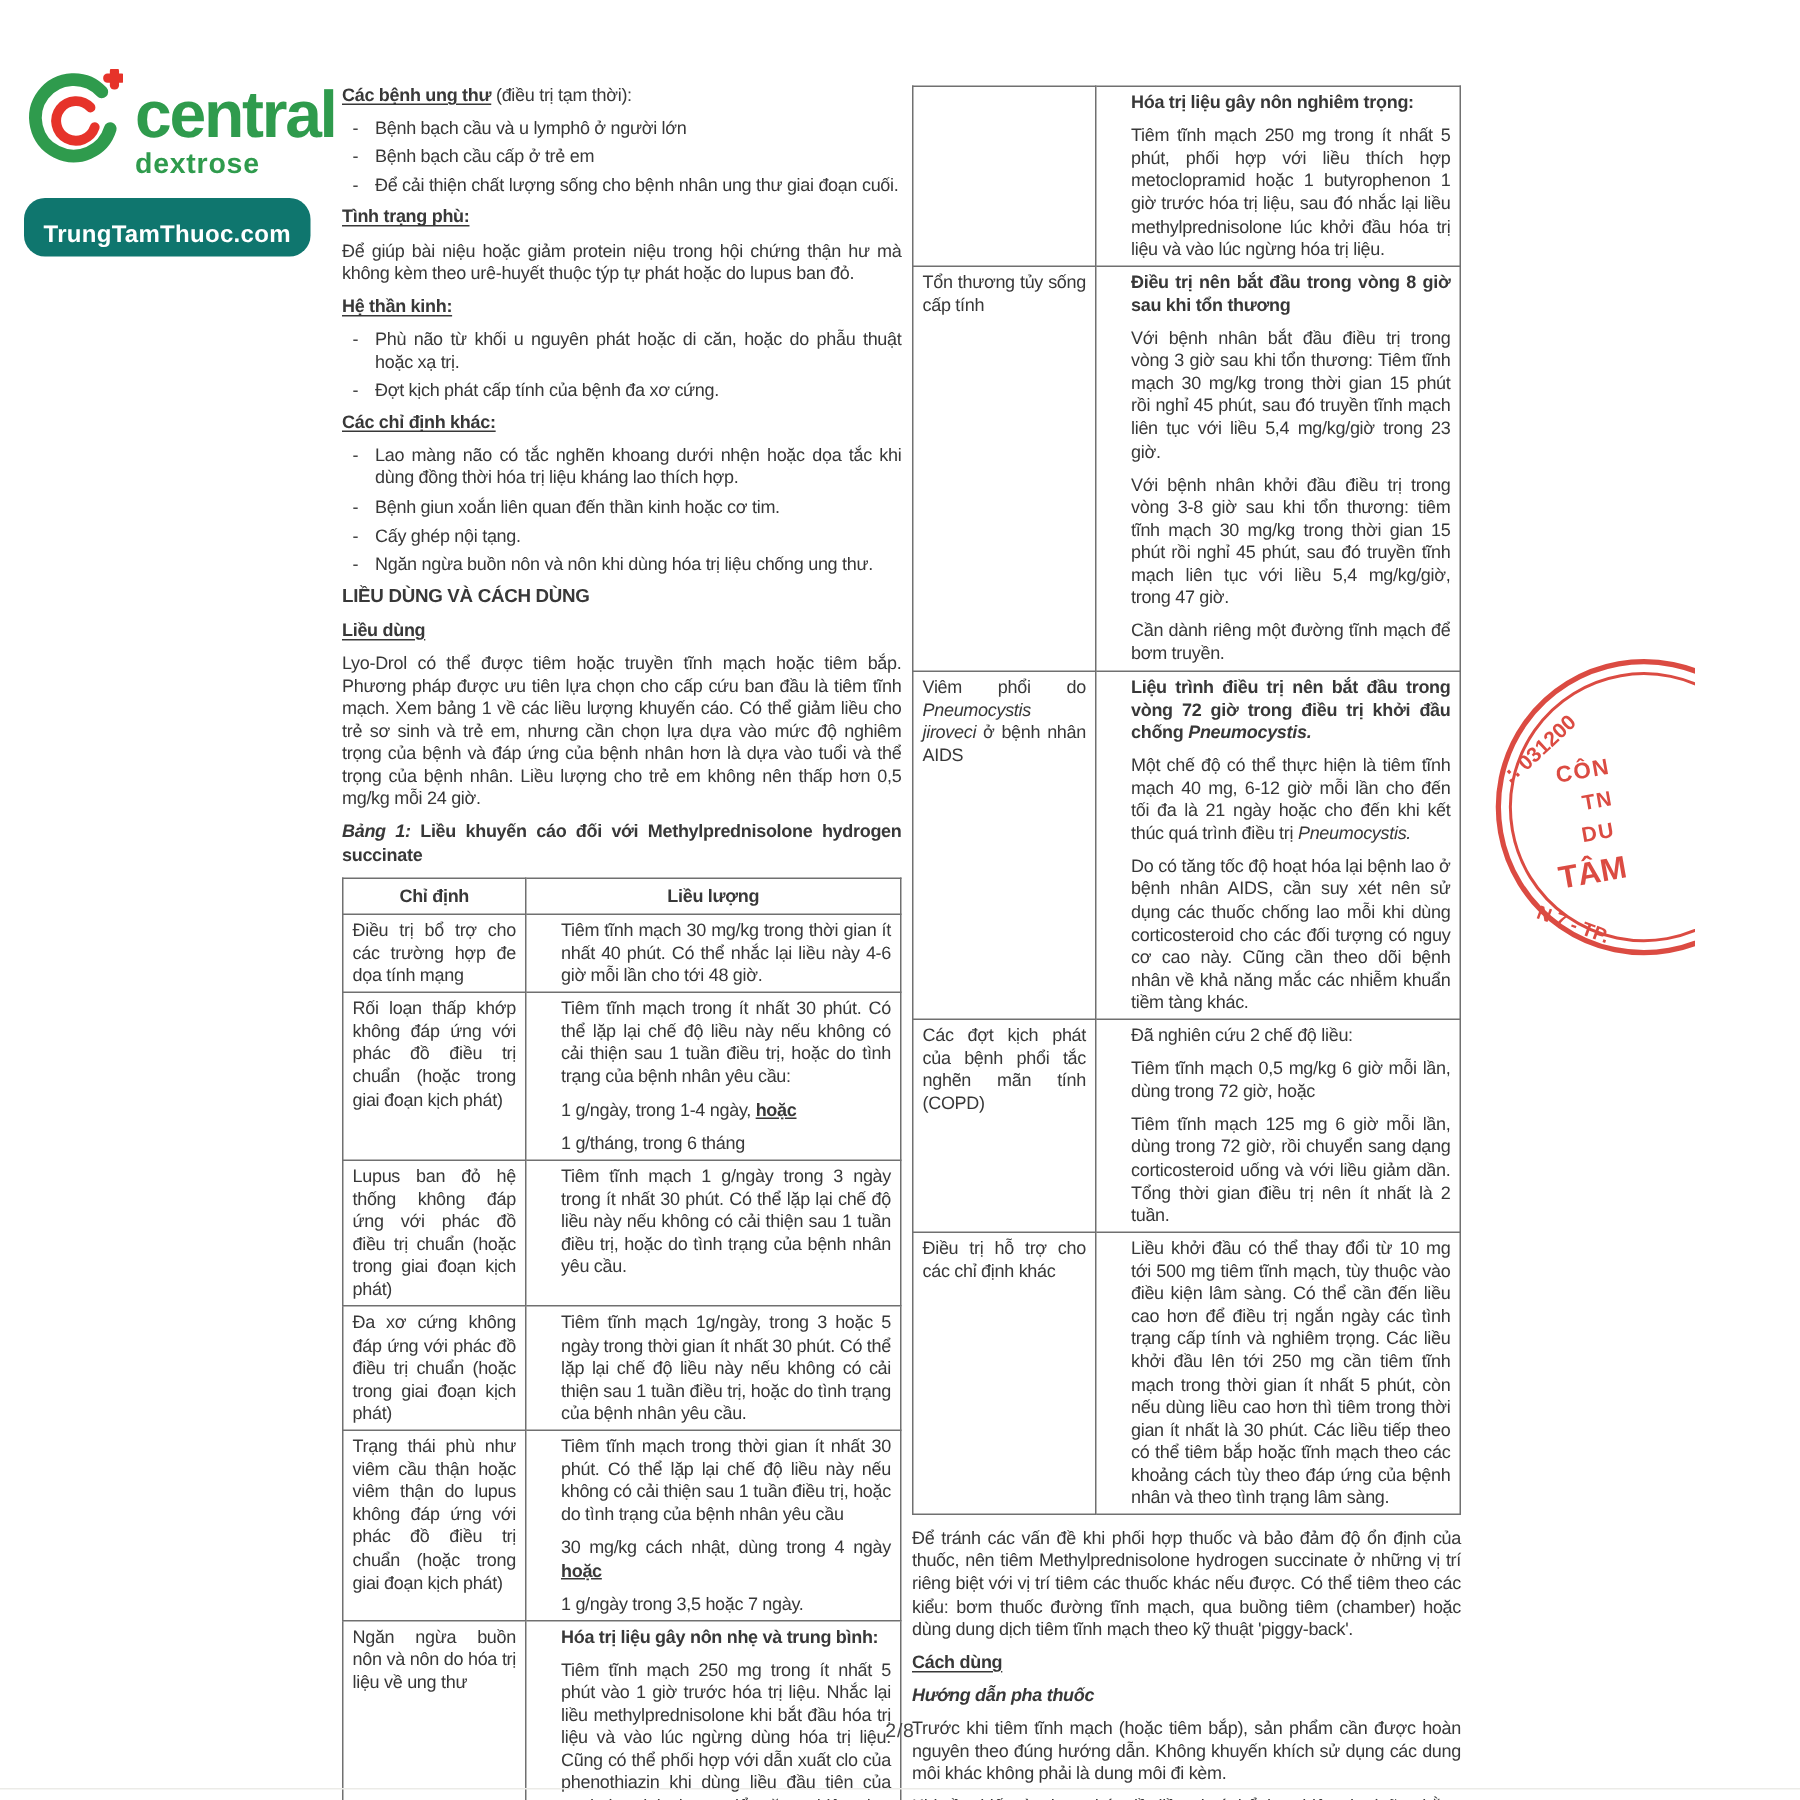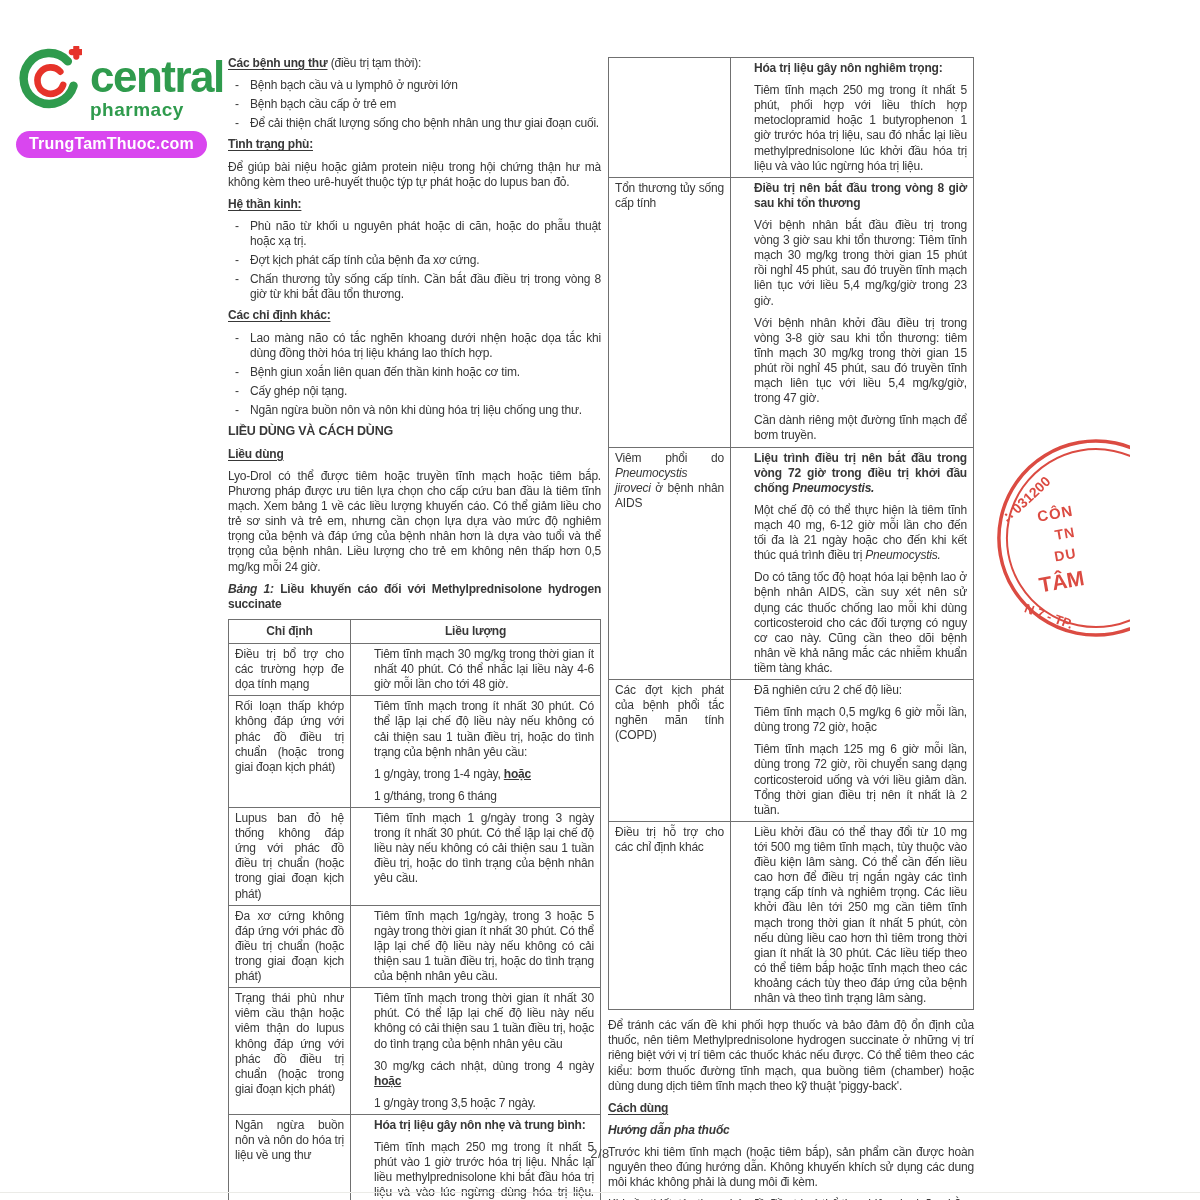--- a/index.html
+++ b/index.html
@@ -5,22 +5,22 @@
   html,body{margin:0;padding:0;width:1200px;height:1200px;background:#ffffff;
     font-family:"Liberation Sans",sans-serif;color:#3a3a3a;overflow:hidden;position:relative;}
   .page{position:absolute;inset:0;background:#fff;margin-top:16px;}
 
   
   .logo{position:absolute;left:16px;top:30px;width:212px;}
   .logo-row{display:flex;align-items:flex-start;gap:8px;}
   .logo-text{padding-top:10px;}
   .brand{color:#2f9b4d;font-weight:bold;font-size:44px;line-height:.95;letter-spacing:-1.5px;}
   .brand-sub{color:#2f9b4d;font-weight:bold;font-size:19px;letter-spacing:.5px;margin-top:1px;}
-  .badge{background:#d946ef;color:#fff;font-weight:bold;font-size:16px;border-radius:14px;
-    padding:4px 13px 5px;display:inline-block;margin-top:9px;letter-spacing:.2px;white-space:nowrap;}
+  .badge{background:#0f766e;color:#fff;font-weight:bold;font-size:16px;border-radius:14px;
+    padding:16px 13px 5px;display:inline-block;margin-top:9px;letter-spacing:.2px;white-space:nowrap;}
 
   
   .col{position:absolute;font-size:12px;line-height:1.26;letter-spacing:-.2px;
     text-align:justify;color:#383838;}
   .col-left{left:228px;top:40px;width:373px;}
   .col-right{left:608px;top:38px;width:366px;}
   .col p{margin:0 0 7px;}
   .hl{margin:8px 0 5px;}
   .hu{font-weight:bold;text-decoration:underline;text-underline-offset:2px;}
   .caps{font-weight:bold;margin:10px 0 5px;font-size:12.5px;}
@@ -64,40 +64,39 @@
           <path d="M55 16 A 27 27 0 1 0 61 42" fill="none" stroke="#2f9b4d" stroke-width="9" stroke-linecap="round"></path>
           <path d="M47 27 A 14 14 0 1 0 50 41" fill="none" stroke="#e6332a" stroke-width="7" stroke-linecap="round"></path>
           <g fill="#e6332a">
             <rect x="56" y="3" width="16" height="6.5" rx="3"></rect>
             <rect x="60.7" y="-1.7" width="6.5" height="16" rx="3"></rect>
           </g>
         </svg>
       </span>
       <span class="logo-text">
         <span class="brand" style="display:block">central</span>
-        <span class="brand-sub" style="display:block">pharmacy</span>
+        <span class="brand-sub" style="display:block">dextrose</span>
       </span>
     </div>
     <span class="badge">TrungTamThuoc.com</span>
   </div>
 
   <div class="col col-left">
     <p class="hl"><span class="hu">Các bệnh ung thư</span><span> (điều trị tạm thời):</span></p>
     <ul class="dash">
       <li>Bệnh bạch cầu và u lymphô ở người lớn</li>
       <li>Bệnh bạch cầu cấp ở trẻ em</li>
       <li>Để cải thiện chất lượng sống cho bệnh nhân ung thư giai đoạn cuối.</li>
     </ul>
     <p class="hl"><span class="hu">Tình trạng phù:</span></p>
     <p>Để giúp bài niệu hoặc giảm protein niệu trong hội chứng thận hư mà không kèm theo urê-huyết thuộc týp tự phát hoặc do lupus ban đỏ.</p>
     <p class="hl"><span class="hu">Hệ thần kinh:</span></p>
     <ul class="dash">
       <li>Phù não từ khối u nguyên phát hoặc di căn, hoặc do phẫu thuật hoặc xạ trị.</li>
       <li>Đợt kịch phát cấp tính của bệnh đa xơ cứng.</li>
-      <li>Chấn thương tủy sống cấp tính. Cần bắt đầu điều trị trong vòng 8 giờ từ khi bắt đầu tổn thương.</li>
     </ul>
     <p class="hl"><span class="hu">Các chỉ định khác:</span></p>
     <ul class="dash">
       <li>Lao màng não có tắc nghẽn khoang dưới nhện hoặc dọa tắc khi dùng đồng thời hóa trị liệu kháng lao thích hợp.</li>
       <li>Bệnh giun xoắn liên quan đến thần kinh hoặc cơ tim.</li>
       <li>Cấy ghép nội tạng.</li>
       <li>Ngăn ngừa buồn nôn và nôn khi dùng hóa trị liệu chống ung thư.</li>
     </ul>
     <p class="caps">LIỀU DÙNG VÀ CÁCH DÙNG</p>
     <p class="hl"><span class="hu">Liều dùng</span></p>

